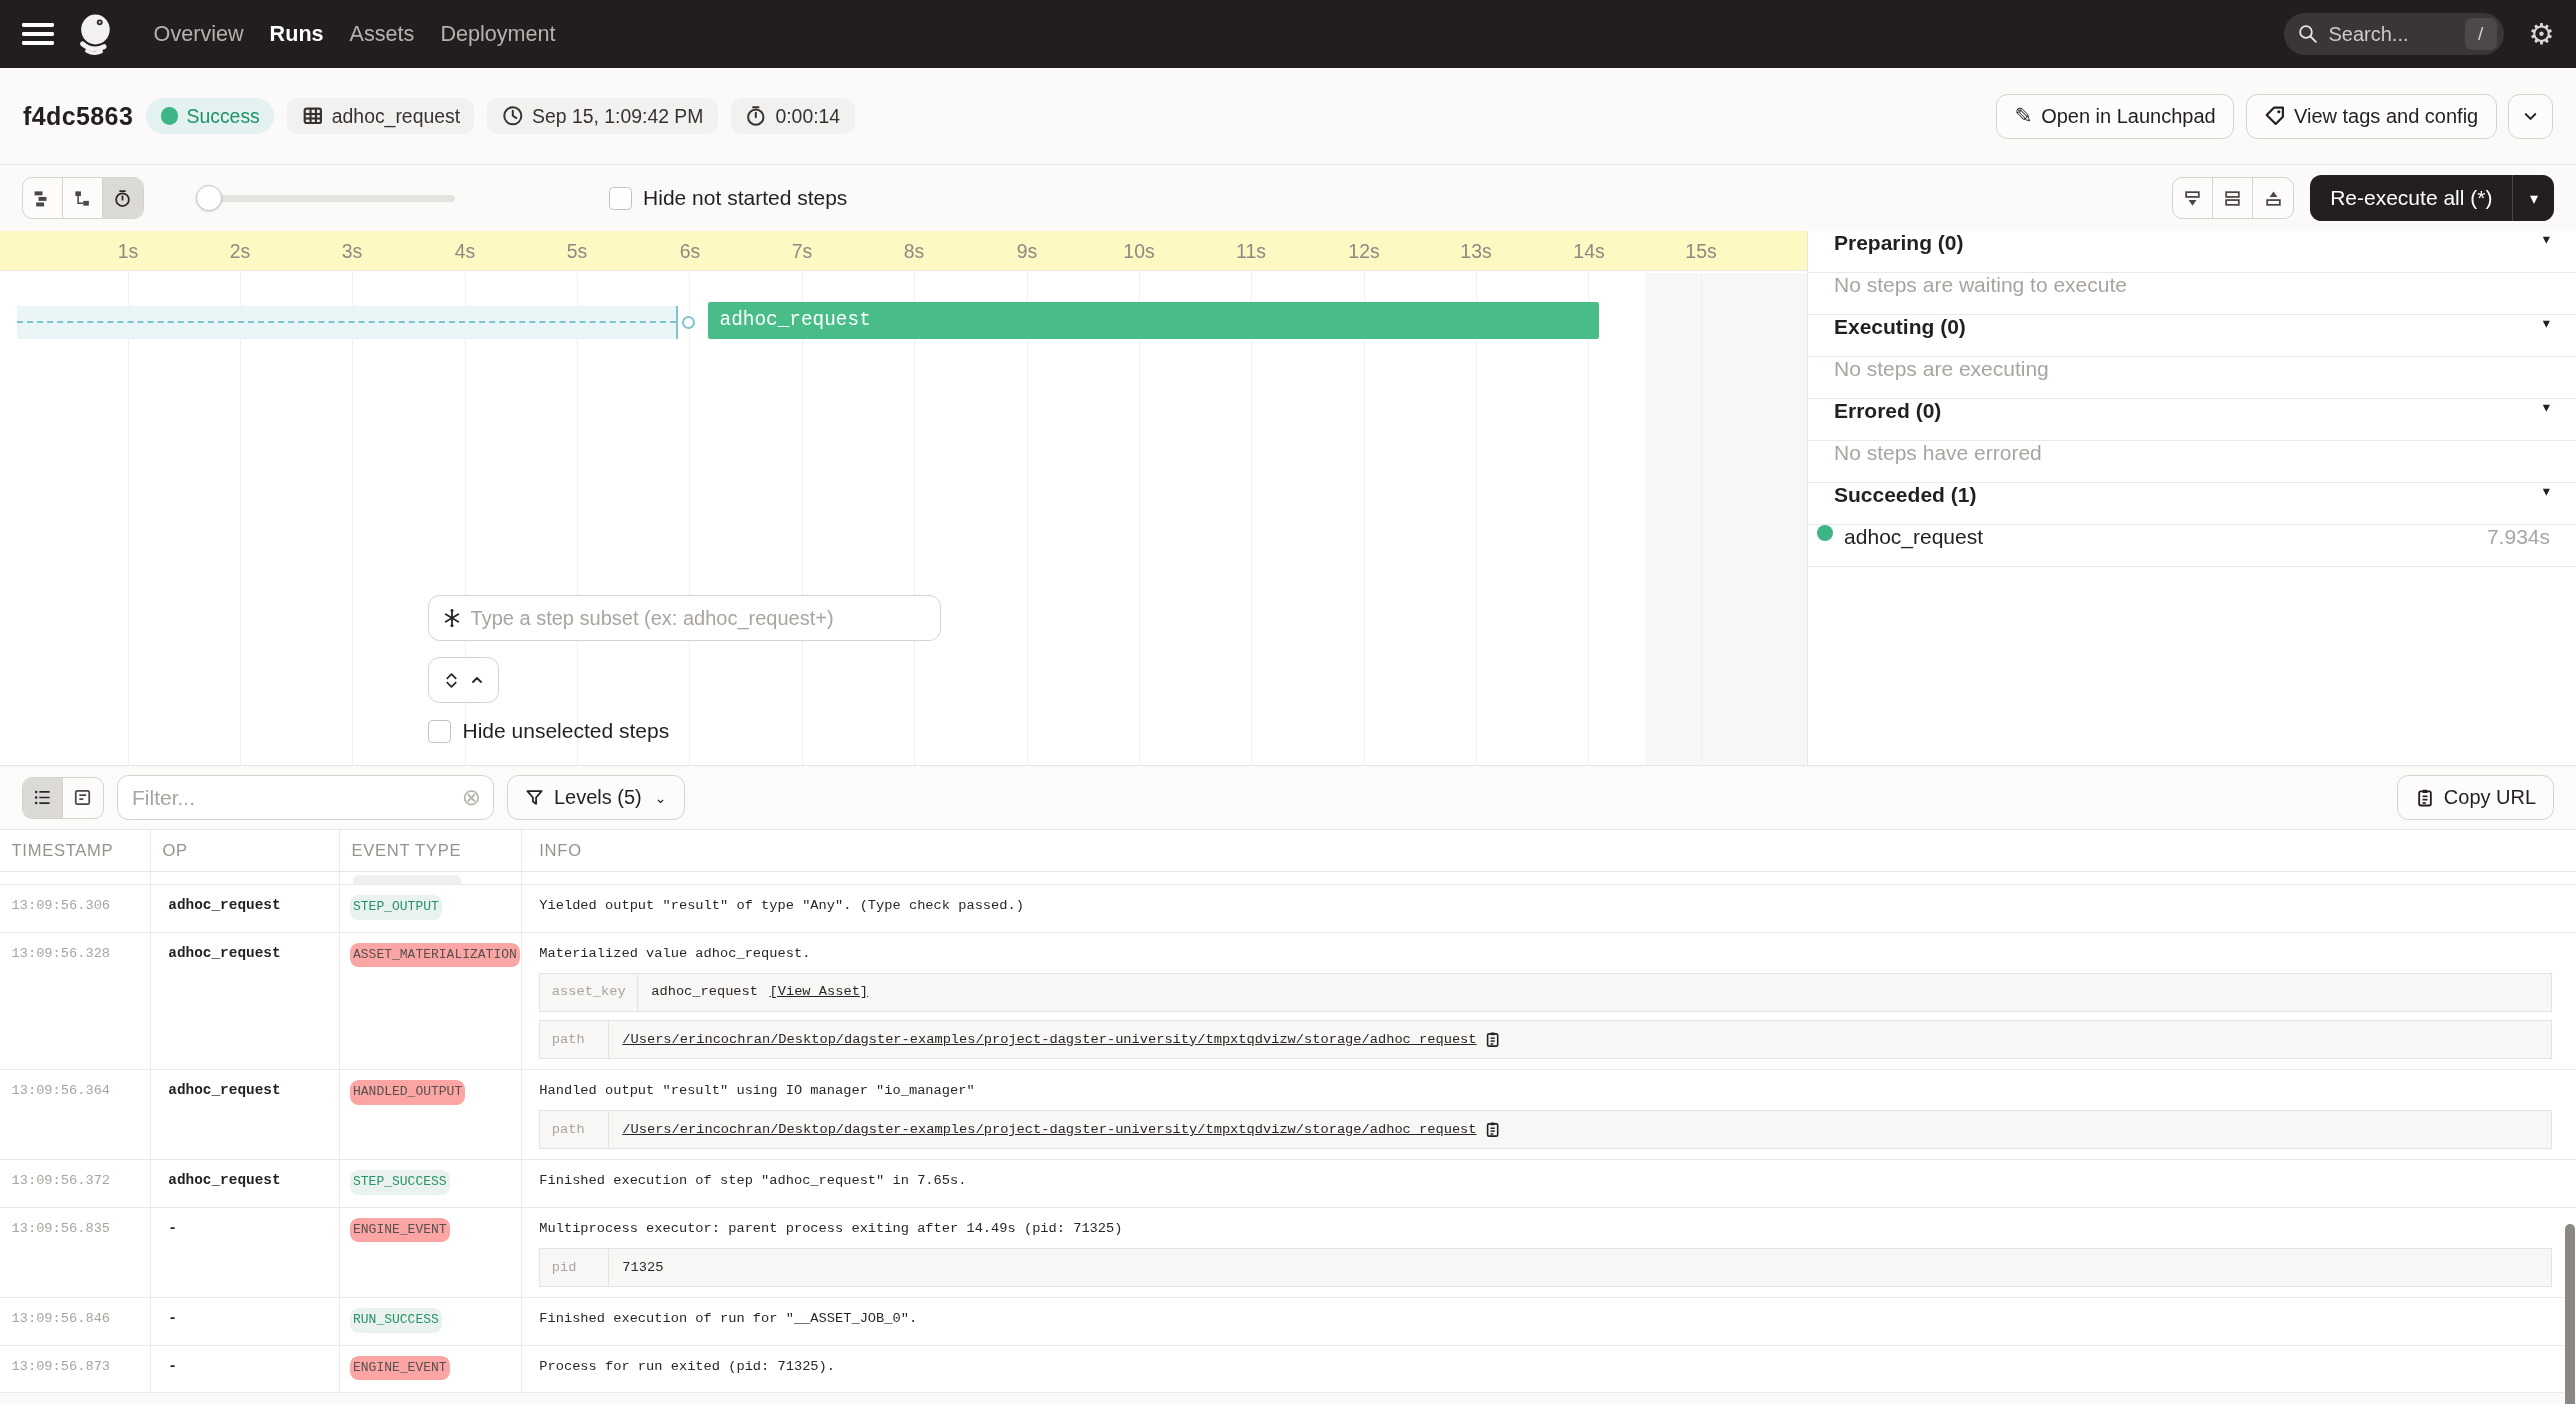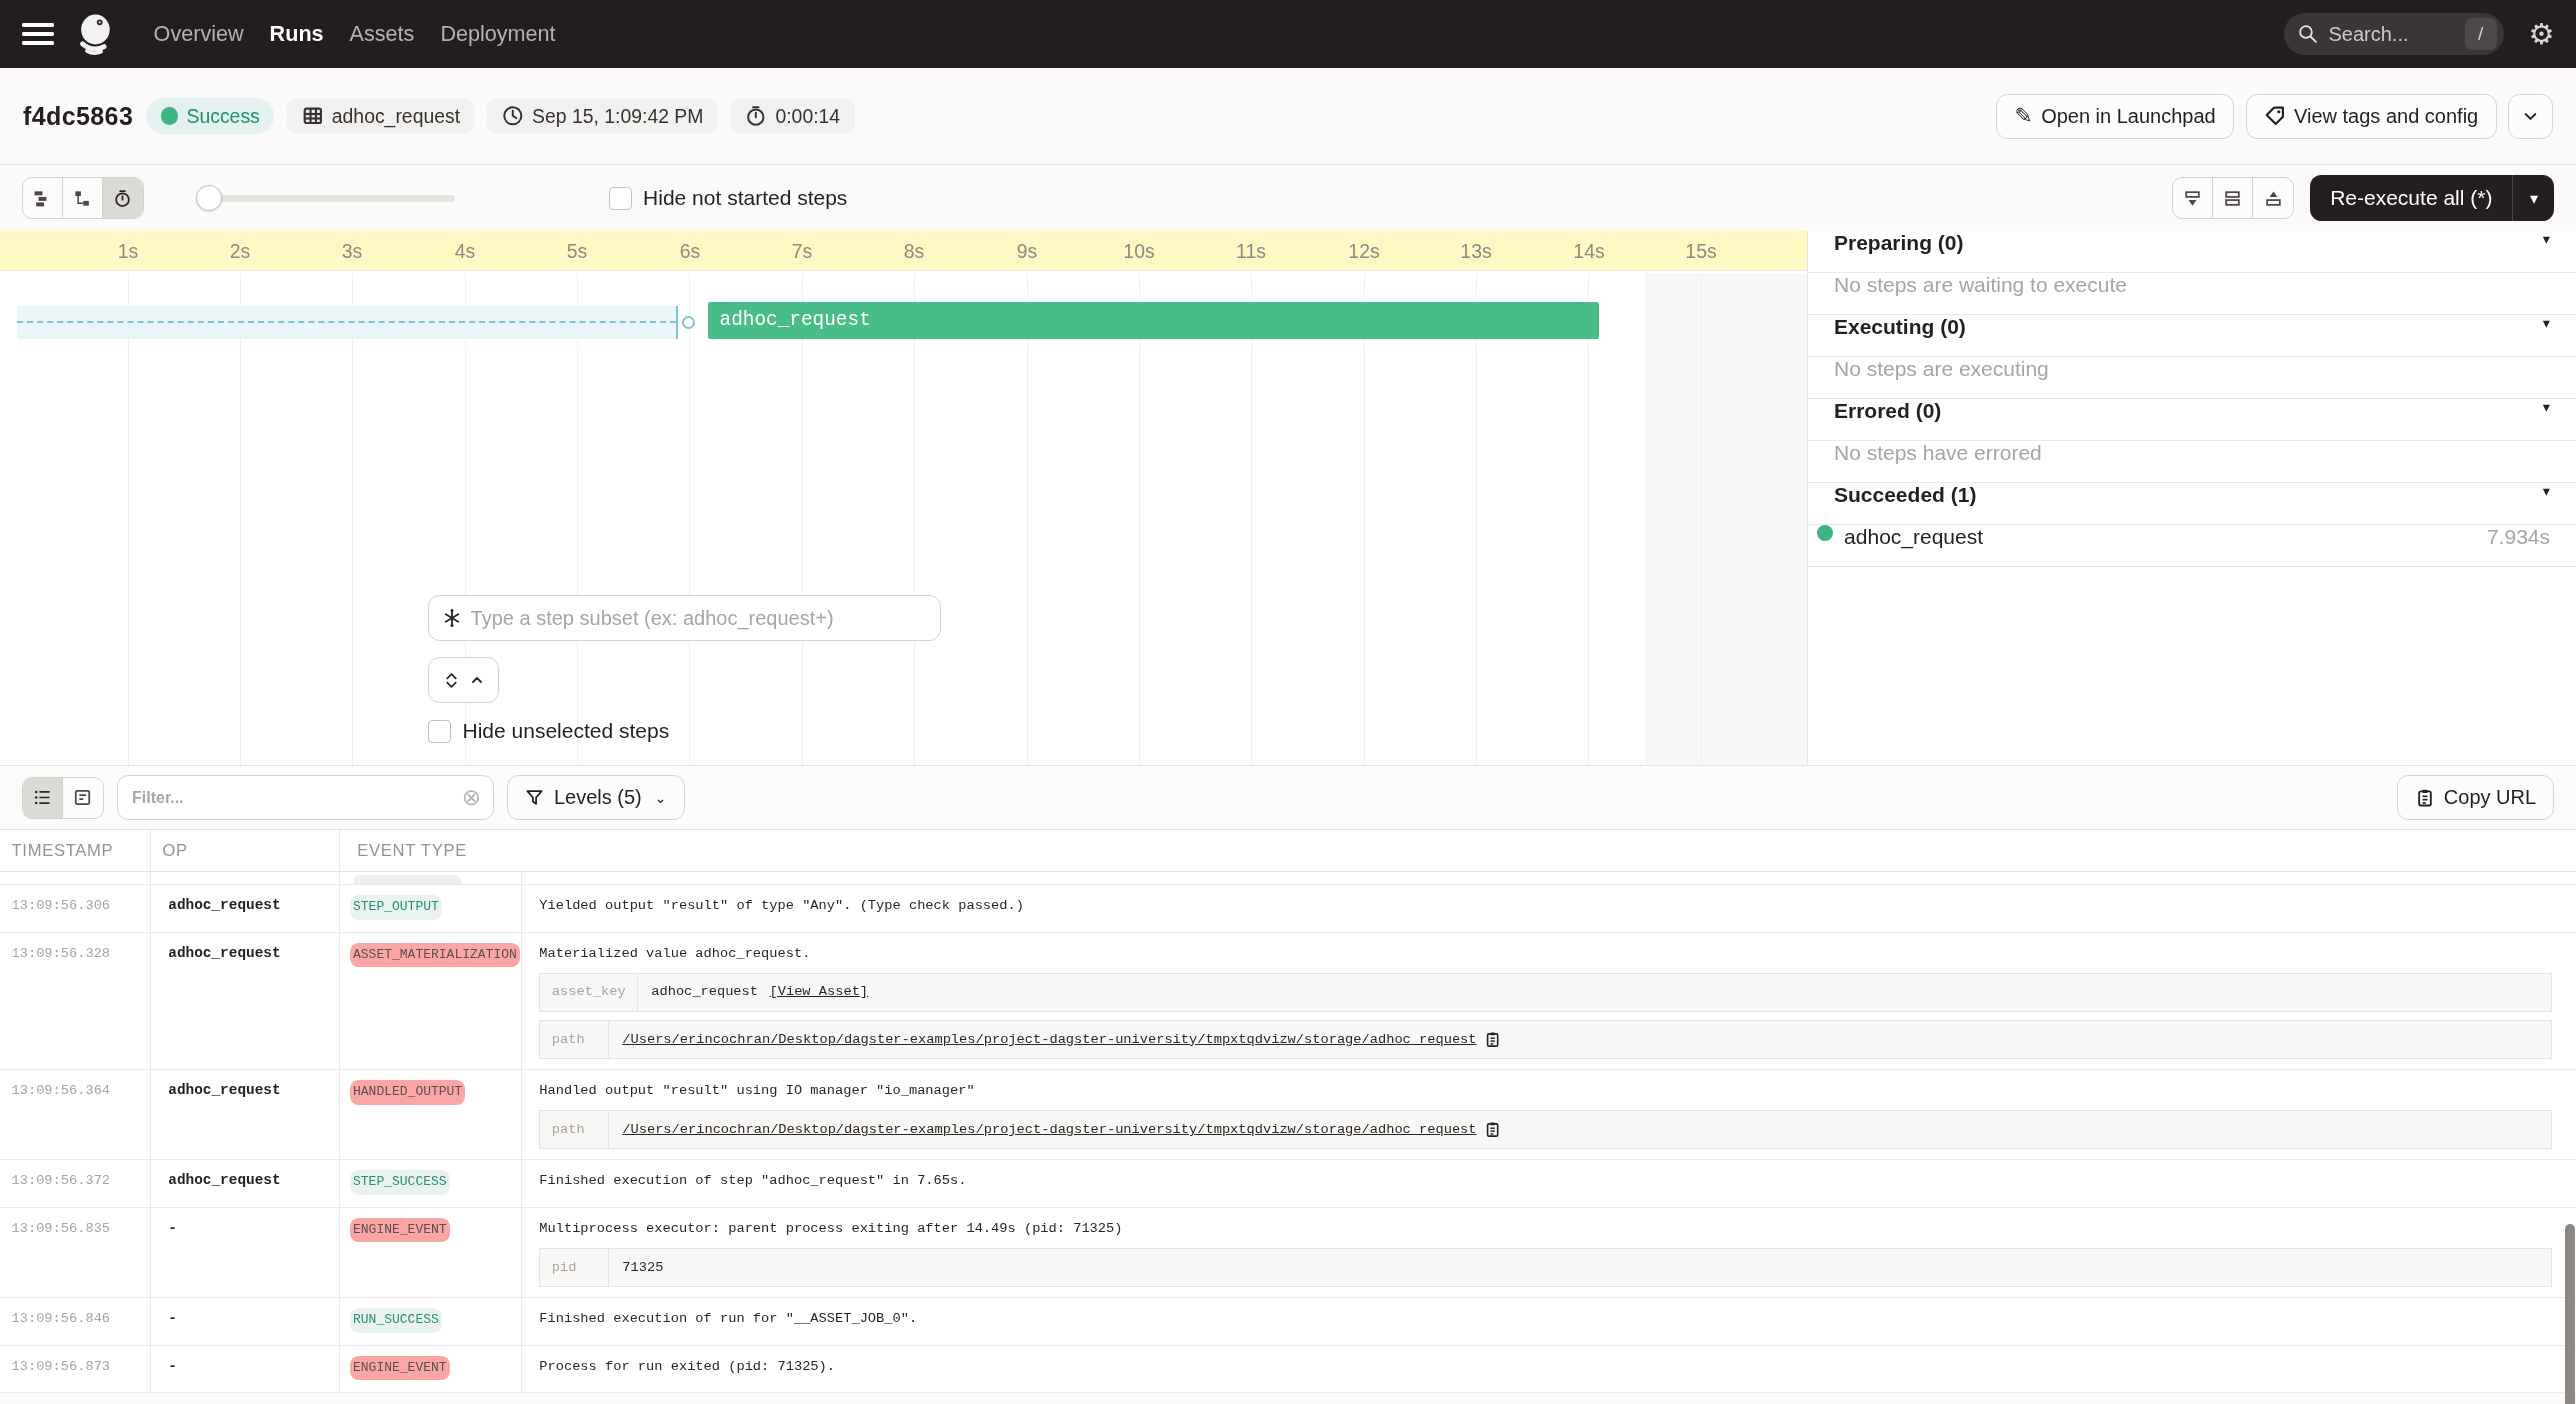--- a/index.html
+++ b/index.html
@@ -72,21 +72,21 @@
   .p-caret { margin-left:auto; font-size:14.4px; color:#231F20; cursor:pointer; }
   .p-empty { font-size:21px; color:#A9A49F; }
   .p-item { padding:0 26px 0 8.6px; cursor:pointer; }
   .p-item .dot { width:16px; height:16px; margin-right:11.5px; }
   .p-item .nm { font-size:21px; }
   .p-item .dur { margin-left:auto; font-size:21px; color:#A9A49F; }
 
   
   .log-toolbar { height:63px; display:flex; align-items:center; gap:13px; padding:0 21.6px; background:#FCFBFA; }
   .filter-box { width:377px; height:45px; background:#FFFFFF; border:1.4px solid #D5D2CE; border-radius:11.5px; display:flex; align-items:center; padding:0 11.5px 0 14.4px; }
-  .filter-box input { flex:1; min-width:0; border:none; outline:none; font-size:16px; font-family:"Liberation Sans",sans-serif;font-weight:bold; }
+  .filter-box input { flex:1; min-width:0; border:none; outline:none; font-size:21px; font-family:"Liberation Sans",sans-serif; }
   .filter-box input::placeholder { color:#A9A49F; }
   .clear-x { font-size:23px; color:#B7B3AE; cursor:pointer; line-height:1; }
   .levels-btn { gap:10px; }
   .lv-caret { font-size:14.4px; margin-left:2.9px; }
   .copyurl { margin-left:auto; }
 
   .log-table { background:#FFFFFF; position:relative; }
   .l-head, .l-row, .l-sliver { display:grid; grid-template-columns:151px 189px 182px 1fr; }
   .l-head { height:43px; border-top:1.4px solid #E7E5E2; border-bottom:1.4px solid #E7E5E2; align-items:center; }
   .l-head .hc { font-size:16.6px; color:#97928C; letter-spacing:0.7px; height:100%; display:flex; align-items:center; border-right:1.4px solid #ECEAE8; padding-left:11.5px; }
@@ -401,20 +401,21 @@
     </svg>
     <span>Copy URL</span>
   </div>
 </div>
 
 <div class="log-table" id="log-table">
   <div class="l-head" id="l-head">
       <div class="hc">TIMESTAMP</div>
       <div class="hc">OP</div>
       <div class="hc">EVENT TYPE</div>
+      <div class="hc">INFO</div>
     </div>
   <div class="l-sliver">
     <div class="c"></div>
       <div class="c"></div>
       <div class="c">
         <div class="frag"></div>
       </div>
       <div class="c"></div>
   </div>
   <div id="l-rows">

